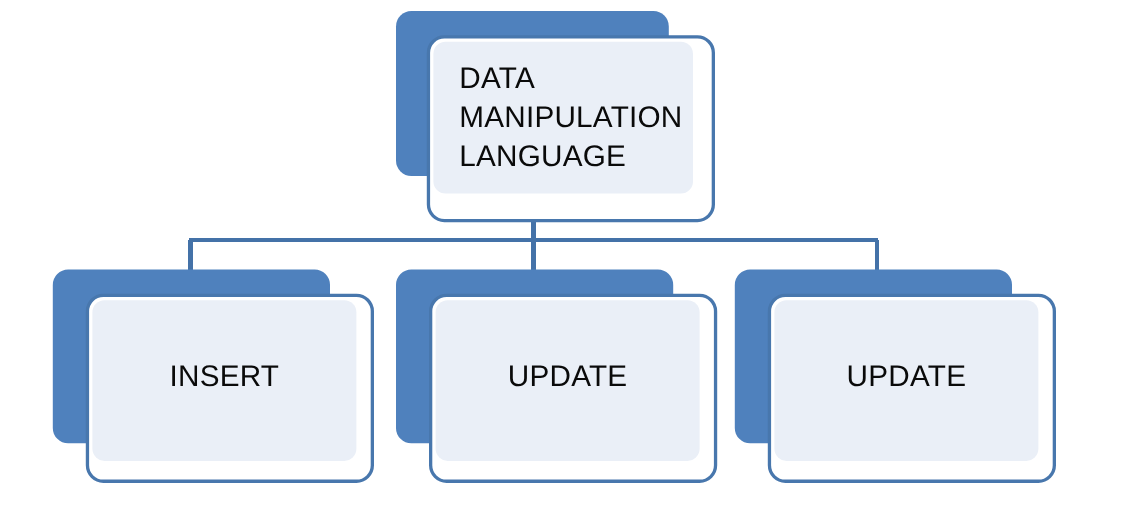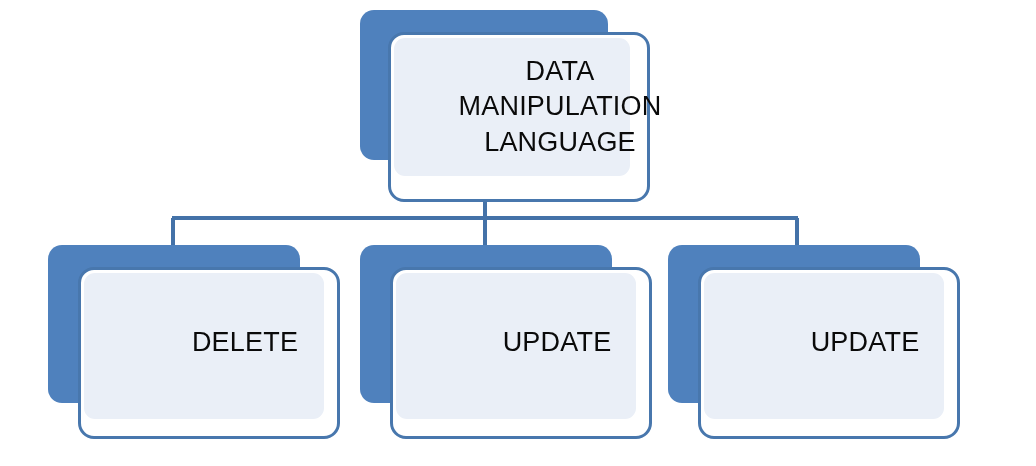--- a/index.html
+++ b/index.html
@@ -53,28 +53,27 @@
     position: absolute;
     background: #EAEFF7;
     border-radius: 11px;
   }
   
   .node .label {
     position: absolute;
     display: flex;
     align-items: center;
     justify-content: center;
-    text-align: center;
+    text-align: left;
     color: #0a0a0a;
     font-family: "Liberation Sans", sans-serif;
     font-weight: 400;
     white-space: pre-line;
     line-height: 1.32;
     letter-spacing: 0.2px;
-    margin-left: 41px;
   }
 
   
   #node-root { left: 360px; top: 10px; width: 290px; height: 192px; }
   #node-root .plate { width: 248px; height: 150px; }
   #node-root .card  { left: 28px; top: 22px; width: 262px; height: 170px; }
   #node-root .tint  { left: 34px; top: 28px; width: 236px; height: 138px; }
   #node-root .label { left: 28px; top: 22px; width: 262px; height: 150px; font-size: 27px; }
 
   
@@ -108,21 +107,21 @@
     <div class="tint"></div>
     <div class="label">DATA
 MANIPULATION
 LANGUAGE</div>
   </div>
 
   <div class="node node-child" id="node-insert">
     <div class="plate"></div>
     <div class="card"></div>
     <div class="tint"></div>
-    <div class="label">DELETE</div>
+    <div class="label">INSERT</div>
   </div>
 
   <div class="node node-child" id="node-update">
     <div class="plate"></div>
     <div class="card"></div>
     <div class="tint"></div>
     <div class="label">UPDATE</div>
   </div>
 
   <div class="node node-child" id="node-delete">

